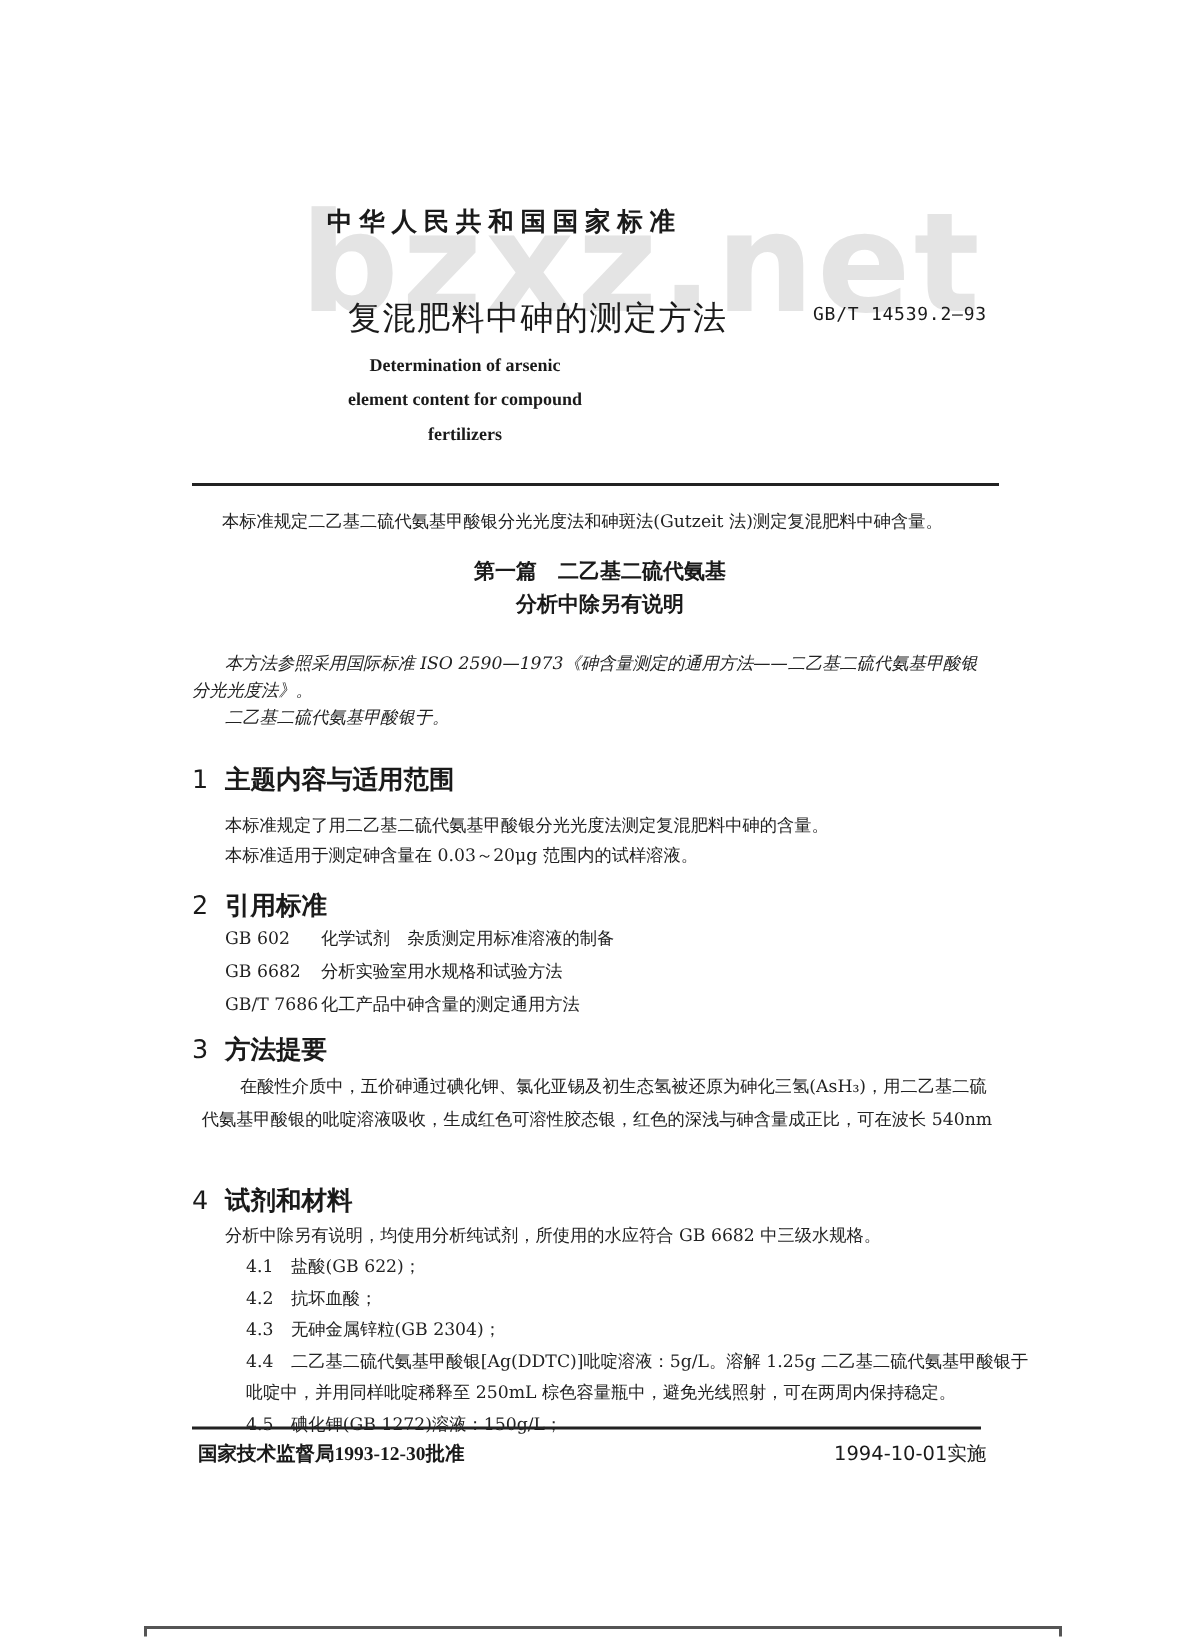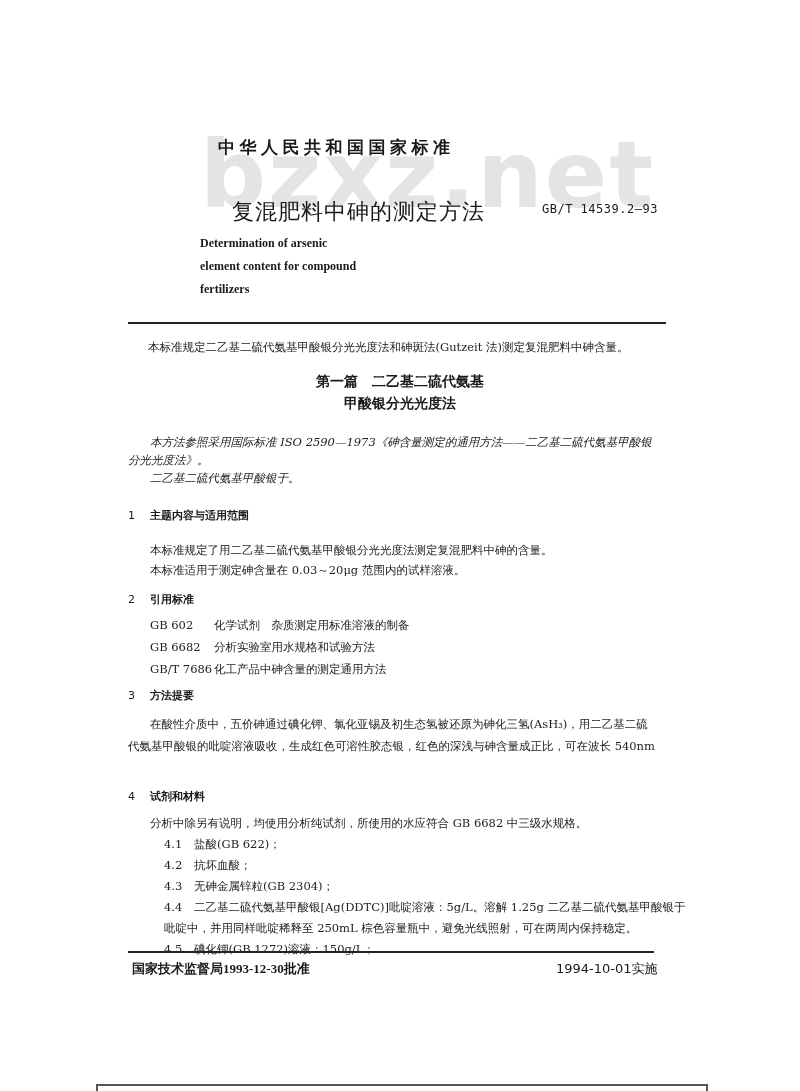--- a/index.html
+++ b/index.html
@@ -22,32 +22,32 @@
   }
   .main-title {
     left: 232px; top: 197px; font-family: "DejaVu Sans", sans-serif;
     font-weight: normal; font-size: 22px; letter-spacing: 1px;
   }
   .std-code {
     left: 542px; top: 202px; font-family: "DejaVu Sans Mono", "Liberation Mono", monospace;
     font-size: 12px; font-weight: normal; letter-spacing: 0.5px;
   }
   .en-title {
-    left: 200px; top: 232px; width: 220px; text-align: left;
+    left: 200px; top: 232px; width: 220px; text-align: center;
     font-family: "Liberation Serif", serif; font-weight: bold; font-size: 12px;
     line-height: 23px;
   }
   .rule-top { left: 128px; top: 322px; width: 538px; height: 2px; background: #222; }
   .rule-bottom { left: 128px; top: 951px; width: 526px; height: 2px; background: #222; }
   .para {
     font-size: 11.5px; line-height: 18px; font-family: "DejaVu Serif", serif;
     color: #222;
   }
   .section-head {
-    font-family: "DejaVu Sans", sans-serif; font-weight: bold; font-size: 11px;
+    font-family: "DejaVu Sans", sans-serif; font-weight: bold; font-size: 17px;
     color: #1a1a1a;
   }
   .section-num { display: inline-block; width: 22px; font-weight: normal; }
   .part-title {
     left: 300px; top: 370px; width: 200px; text-align: center;
     font-family: "DejaVu Sans", sans-serif; font-weight: bold; font-size: 14px;
     line-height: 22px;
   }
   .ref-row { font-size: 11.5px; line-height: 22px; }
   .ref-code { display: inline-block; width: 64px; }
@@ -76,21 +76,21 @@
   <div>element content for compound</div>
   <div>fertilizers</div>
 </div>
 
 <div class="abs rule-top"></div>
 
 <div class="abs para" style="left:148px; top:338px;">本标准规定二乙基二硫代氨基甲酸银分光光度法和砷斑法(Gutzeit 法)测定复混肥料中砷含量。</div>
 
 <div class="abs part-title">
   <div>第一篇　二乙基二硫代氨基</div>
-  <div>甲酸银分光光度法</div>
+  <div>分析中除另有说明</div>
 </div>
 
 <div class="abs para" style="left:128px; top:433px; width:540px;font-style:italic;">
   <div style="padding-left:22px;">本方法参照采用国际标准 ISO 2590—1973《砷含量测定的通用方法——二乙基二硫代氨基甲酸银</div>
   <div>分光光度法》。</div>
   <div style="padding-left:22px;">二乙基二硫代氨基甲酸银于。</div>
 </div>
 
 <div class="abs section-head" style="left:128px; top:508px;">
   <span class="section-num">1</span><span>主题内容与适用范围</span>
@@ -105,21 +105,21 @@
 </div>
 <div class="abs" style="left:150px; top:614px;">
   <div class="ref-row para"><span class="ref-code">GB 602</span><span>化学试剂　杂质测定用标准溶液的制备</span></div>
   <div class="ref-row para"><span class="ref-code">GB 6682</span><span>分析实验室用水规格和试验方法</span></div>
   <div class="ref-row para"><span class="ref-code">GB/T 7686</span><span>化工产品中砷含量的测定通用方法</span></div>
 </div>
 
 <div class="abs section-head" style="left:128px; top:688px;">
   <span class="section-num">3</span><span>方法提要</span>
 </div>
-<div class="abs para" style="left:128px; top:713px; width:540px; line-height:22px;">
+<div class="abs para" style="left:128px; top:713px; width:540px; line-height:22px;text-align:center;">
   <div style="padding-left:22px;">在酸性介质中，五价砷通过碘化钾、氯化亚锡及初生态氢被还原为砷化三氢(AsH₃)，用二乙基二硫</div>
   <div>代氨基甲酸银的吡啶溶液吸收，生成红色可溶性胶态银，红色的深浅与砷含量成正比，可在波长 540nm</div>
 </div>
 
 <div class="abs section-head" style="left:128px; top:789px;">
   <span class="section-num">4</span><span>试剂和材料</span>
 </div>
 <div class="abs para" style="left:150px; top:814px;">分析中除另有说明，均使用分析纯试剂，所使用的水应符合 GB 6682 中三级水规格。</div>
 <div class="abs" style="left:128px; top:834px; width:545px;">
   <div class="item-row para"><span class="item-num">4.1</span><span>盐酸(GB 622)；</span></div>

